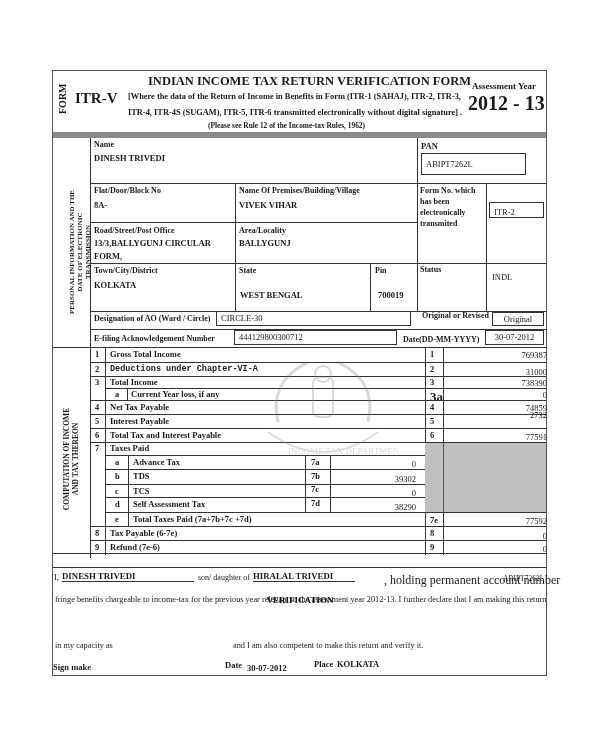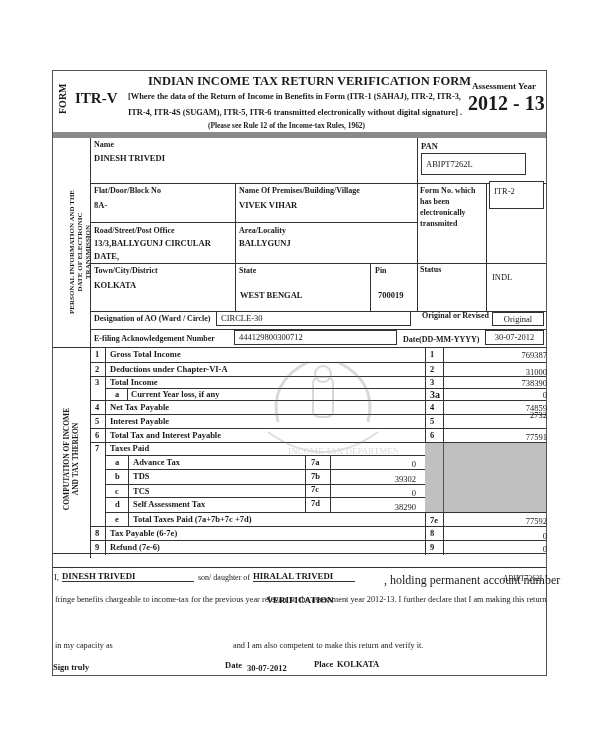--- a/index.html
+++ b/index.html
@@ -53,26 +53,26 @@
 <div class="vline" style="left:235px;top:183px;height:80px;"></div>
 <div class="lbl" style="left:239px;top:186px;">Name Of Premises/Building/Village</div>
 <div class="val" style="left:239px;top:200px;">VIVEK VIHAR</div>
 <div class="lbl" style="left:420px;top:185px;line-height:11px;">
   <div>Form No. which</div>
   <div>has been</div>
   <div>electronically</div>
   <div>transmited</div>
 </div>
 <div class="vline" style="left:486px;top:183px;height:128px;"></div>
-<div class="box" style="left:489px;top:181px;width:55px;height:28px;line-height:18px;">ITR-2</div>
+<div class="box" style="left:489px;top:202px;width:55px;height:16px;line-height:18px;">ITR-2</div>
 <div class="hline" style="left:90px;top:222px;width:327px;"></div>
 
 <div class="lbl" style="left:94px;top:226px;">Road/Street/Post Office</div>
 <div class="val" style="left:94px;top:238px;">13/3,BALLYGUNJ CIRCULAR</div>
-<div class="val" style="left:94px;top:251px;">DATE,</div>
+<div class="val" style="left:94px;top:251px;">FORM,</div>
 <div class="lbl" style="left:239px;top:226px;">Area/Locality</div>
 <div class="val" style="left:239px;top:238px;">BALLYGUNJ</div>
 <div class="hline" style="left:90px;top:263px;width:456px;"></div>
 
 <div class="lbl" style="left:94px;top:266px;">Town/City/District</div>
 <div class="val" style="left:94px;top:280px;">KOLKATA</div>
 <div class="vline" style="left:235px;top:263px;height:48px;"></div>
 <div class="lbl" style="left:239px;top:266px;">State</div>
 <div class="val" style="left:240px;top:290px;">WEST BENGAL</div>
 <div class="vline" style="left:370px;top:263px;height:48px;"></div>
@@ -108,37 +108,37 @@
 
 <div>
   <div class="abs b" style="left:95px;top:349px;font-size:8.5px;">1</div>
   <div class="abs b" style="left:110px;top:349px;font-size:8.5px;">Gross Total Income</div>
   <div class="abs b" style="left:430px;top:349px;font-size:8.5px;">1</div>
   <div class="num" style="right:53px;top:350px;">769387</div>
 </div>
 <div class="hline" style="left:90px;top:362px;width:456px;"></div>
 <div>
   <div class="abs b" style="left:95px;top:364px;font-size:8.5px;">2</div>
-  <div class="abs b" style="left:110px;top:364px;font-size:8.5px;">Deductions under Chapter-VI-A</div>
+  <div class="abs b" style="left:110px;top:364px;font-size:8.5px;font-family:Liberation Mono, monospace;">Deductions under Chapter-VI-A</div>
   <div class="abs b" style="left:430px;top:364px;font-size:8.5px;">2</div>
   <div class="num" style="right:53px;top:367px;">31000</div>
 </div>
 <div class="hline" style="left:90px;top:376px;width:456px;"></div>
 <div>
   <div class="abs b" style="left:95px;top:377px;font-size:8.5px;">3</div>
   <div class="abs b" style="left:110px;top:377px;font-size:8.5px;">Total Income</div>
   <div class="abs b" style="left:430px;top:377px;font-size:8.5px;">3</div>
   <div class="num" style="right:53px;top:378px;">738390</div>
 </div>
 <div class="hline" style="left:105px;top:388px;width:441px;"></div>
 <div>
   <div class="abs b" style="left:115px;top:389px;font-size:8.5px;">a</div>
   <div class="vline" style="left:127px;top:388px;height:12px;"></div>
   <div class="abs b" style="left:131px;top:389px;font-size:8.5px;">Current Year loss, if any</div>
-  <div class="abs b" style="left:430px;top:389px;font-size:10px;">3a</div>
+  <div class="abs b" style="left:430px;top:389px;font-size:13px;">3a</div>
   <div class="num" style="right:53px;top:390px;">0</div>
 </div>
 <div class="hline" style="left:90px;top:400px;width:456px;"></div>
 <div>
   <div class="abs b" style="left:95px;top:402px;font-size:8.5px;">4</div>
   <div class="abs b" style="left:110px;top:402px;font-size:8.5px;">Net Tax Payable</div>
   <div class="abs b" style="left:430px;top:402px;font-size:8.5px;">4</div>
   <div class="num" style="right:53px;top:403px;">74859</div>
 </div>
 <div class="hline" style="left:90px;top:414px;width:456px;"></div>
@@ -237,17 +237,17 @@
 <div class="abs b ul" style="left:253px;top:571px;font-size:8.8px;width:102px;">HIRALAL TRIVEDI</div>
 <div class="abs" style="left:358px;top:573px;font-size:12px;margin-left:26px;">, holding permanent account number</div>
 <div class="abs" style="left:503px;top:574px;font-size:7.5px;">ABIPT7262L</div>
 
 <div class="para" style="left:55px;top:593px;width:490px;font-size:8.3px;">
   <div style="white-space:nowrap;">fringe benefits chargeable to income-tax for the previous year relevant to the assessment year 2012-13. I further declare that I am making this return</div>
 </div>
 <div class="abs" style="left:55px;top:641px;font-size:8.3px;">in my capacity as</div>
 <div class="abs" style="left:233px;top:641px;font-size:8.3px;">and I am also competent to make this return and verify it.</div>
 
-<div class="abs b" style="left:53px;top:662px;font-size:8.5px;">Sign truly</div>
+<div class="abs b" style="left:53px;top:662px;font-size:8.5px;">Sign make</div>
 <div class="abs b" style="left:225px;top:660px;font-size:8.5px;">Date</div>
 <div class="abs b" style="left:247px;top:663px;font-size:8.5px;">30-07-2012</div>
 <div class="abs b" style="left:314px;top:659px;font-size:8.5px;">Place</div>
 <div class="abs b" style="left:337px;top:659px;font-size:8.5px;">KOLKATA</div>
 
 </body></html>

